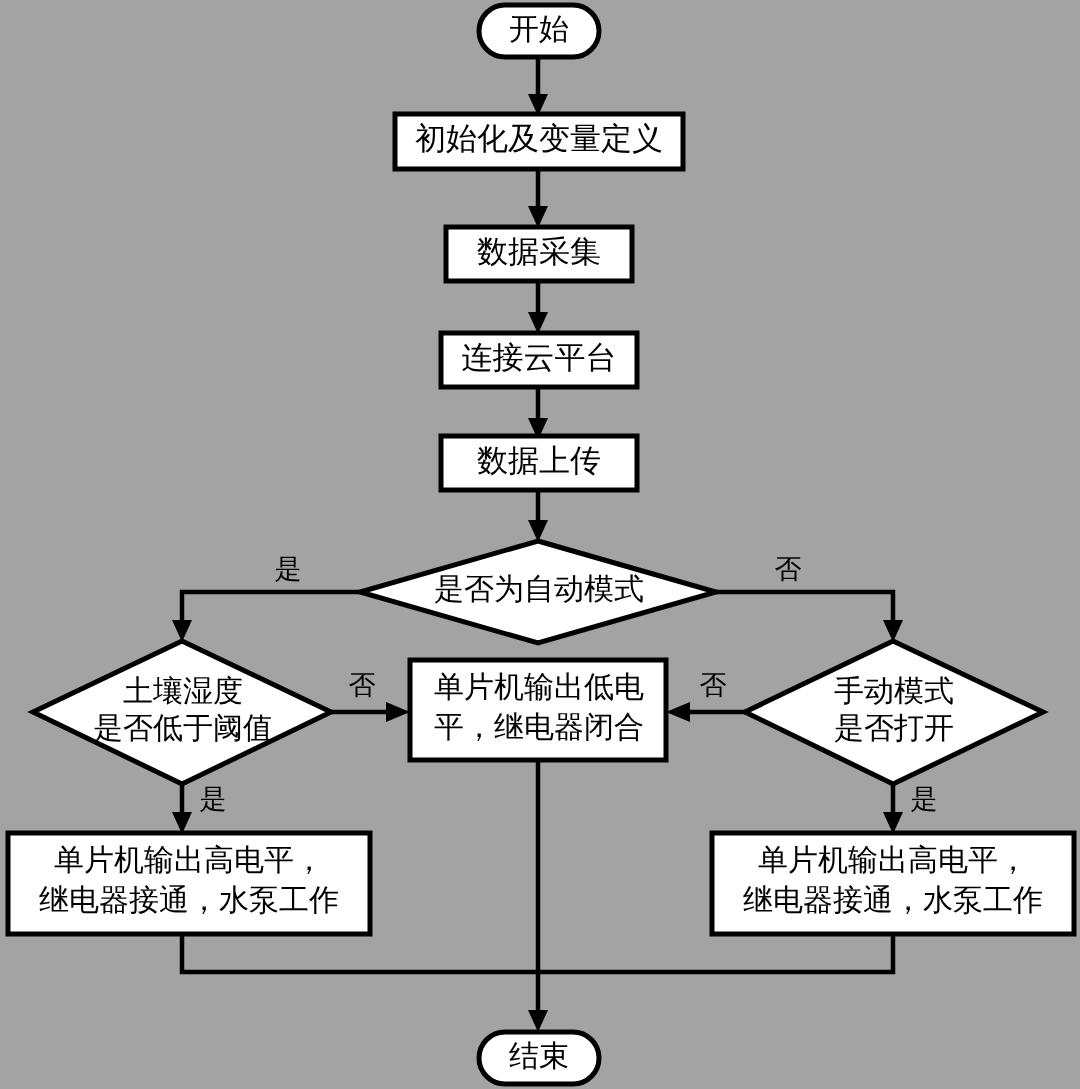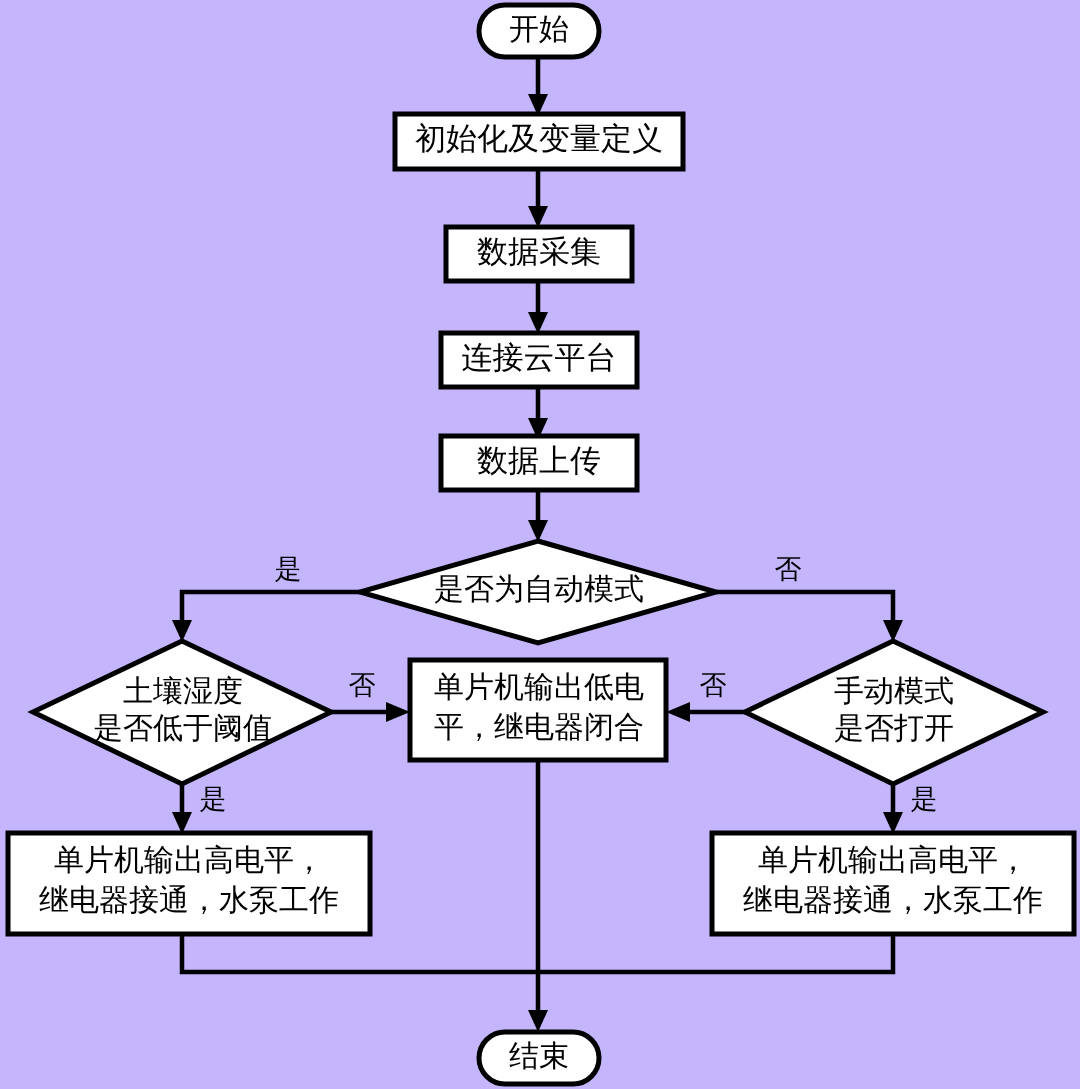--- a/index.html
+++ b/index.html
@@ -10,21 +10,21 @@
   body {
     width: 1080px;
     height: 1089px;
     font-family: "Liberation Serif", "DejaVu Serif", serif;
     overflow: hidden;
   }
   #flowchart-root {
     position: relative;
     width: 1080px;
     height: 1089px;
-    background: #c4b5fd;
+    background: #a3a3a3;
   }
   svg.fc {
     position: absolute;
     left: 0;
     top: 0;
     width: 1080px;
     height: 1089px;
   }
   .shape-stroke {
     fill: #ffffff;

